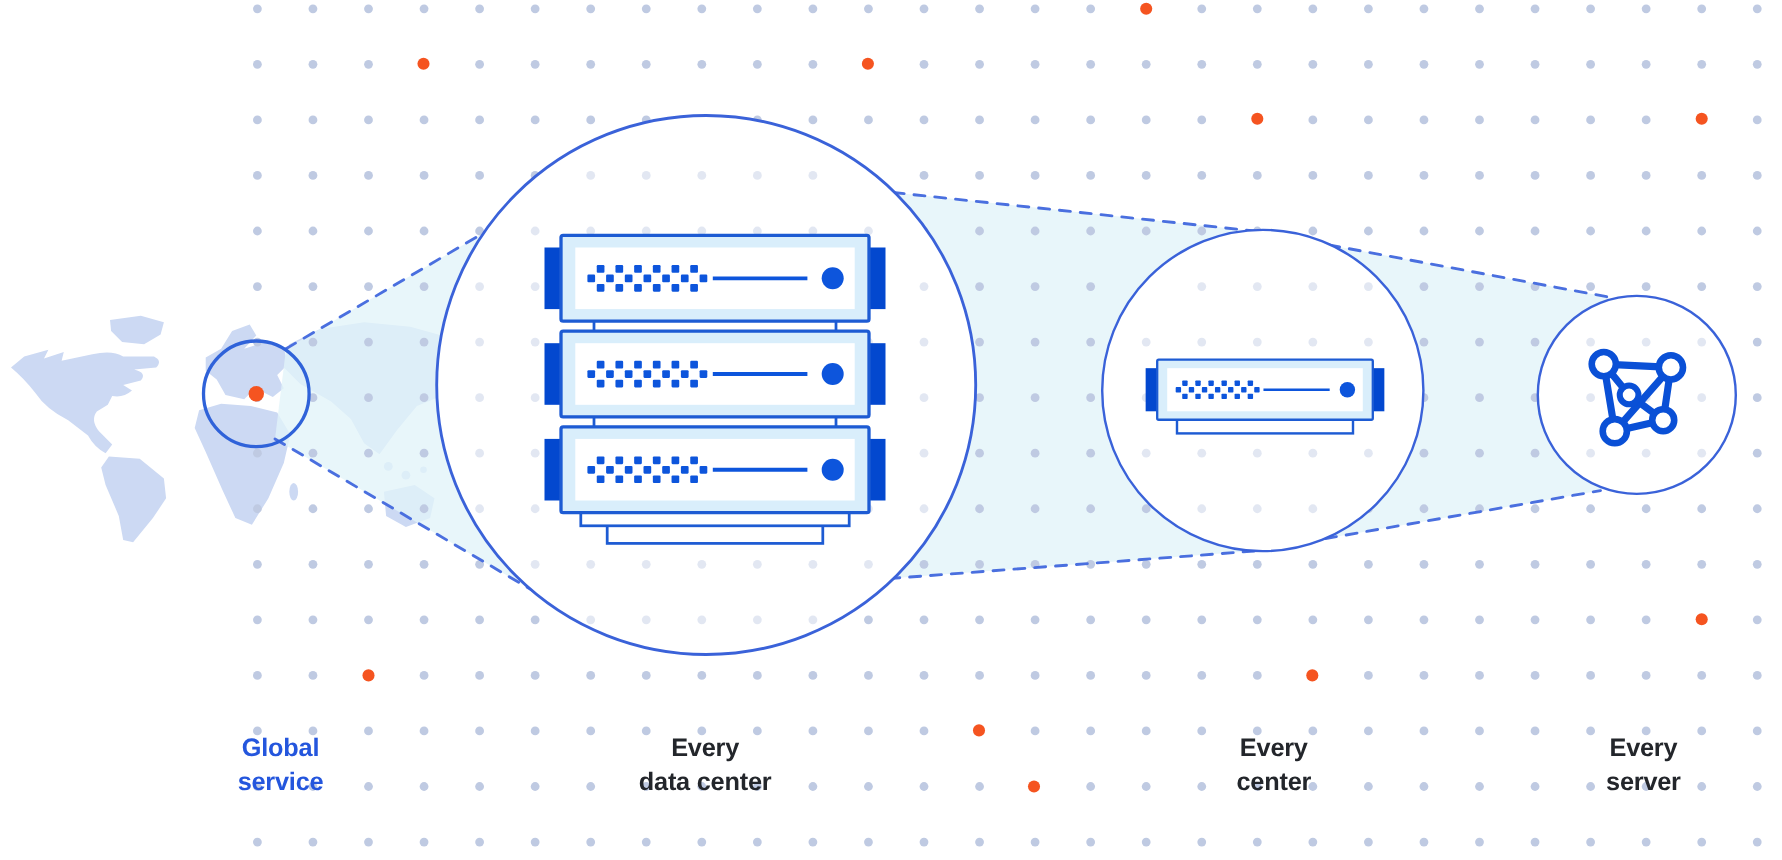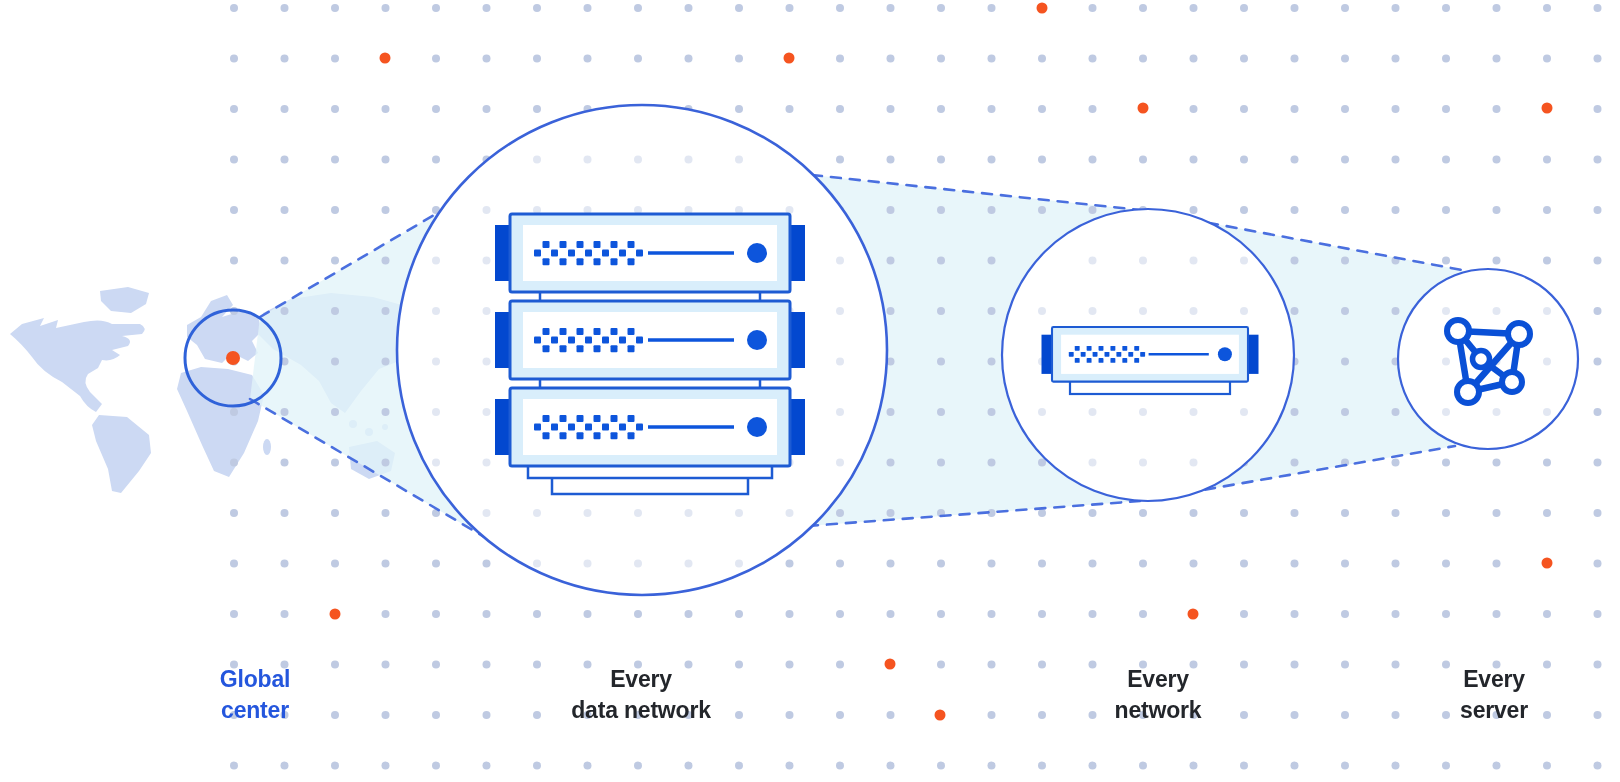--- a/index.html
+++ b/index.html
@@ -618,27 +618,27 @@
         <circle cx="1519" cy="334" r="11" stroke-width="6"></circle>
         <circle cx="1468" cy="392" r="11" stroke-width="6"></circle>
         <circle cx="1512" cy="382" r="10" stroke-width="6"></circle>
         <circle cx="1481" cy="359" r="8.5" stroke-width="5.5"></circle>
       </g>
     </g>
   </svg>
 
   <div class="label blue" style="left:227px; top:664px;margin-left:28px;">
     <span>Global</span>
-    <span>center</span>
+    <span>service</span>
   </div>
   <div class="label dark" style="left:641px; top:664px;">
     <span>Every</span>
-    <span>data network</span>
+    <span>data center</span>
   </div>
   <div class="label dark" style="left:1158px; top:664px;">
     <span>Every</span>
-    <span>network</span>
+    <span>center</span>
   </div>
   <div class="label dark" style="left:1494px; top:664px;">
     <span>Every</span>
     <span>server</span>
   </div>
 </div>
 
 </body></html>

